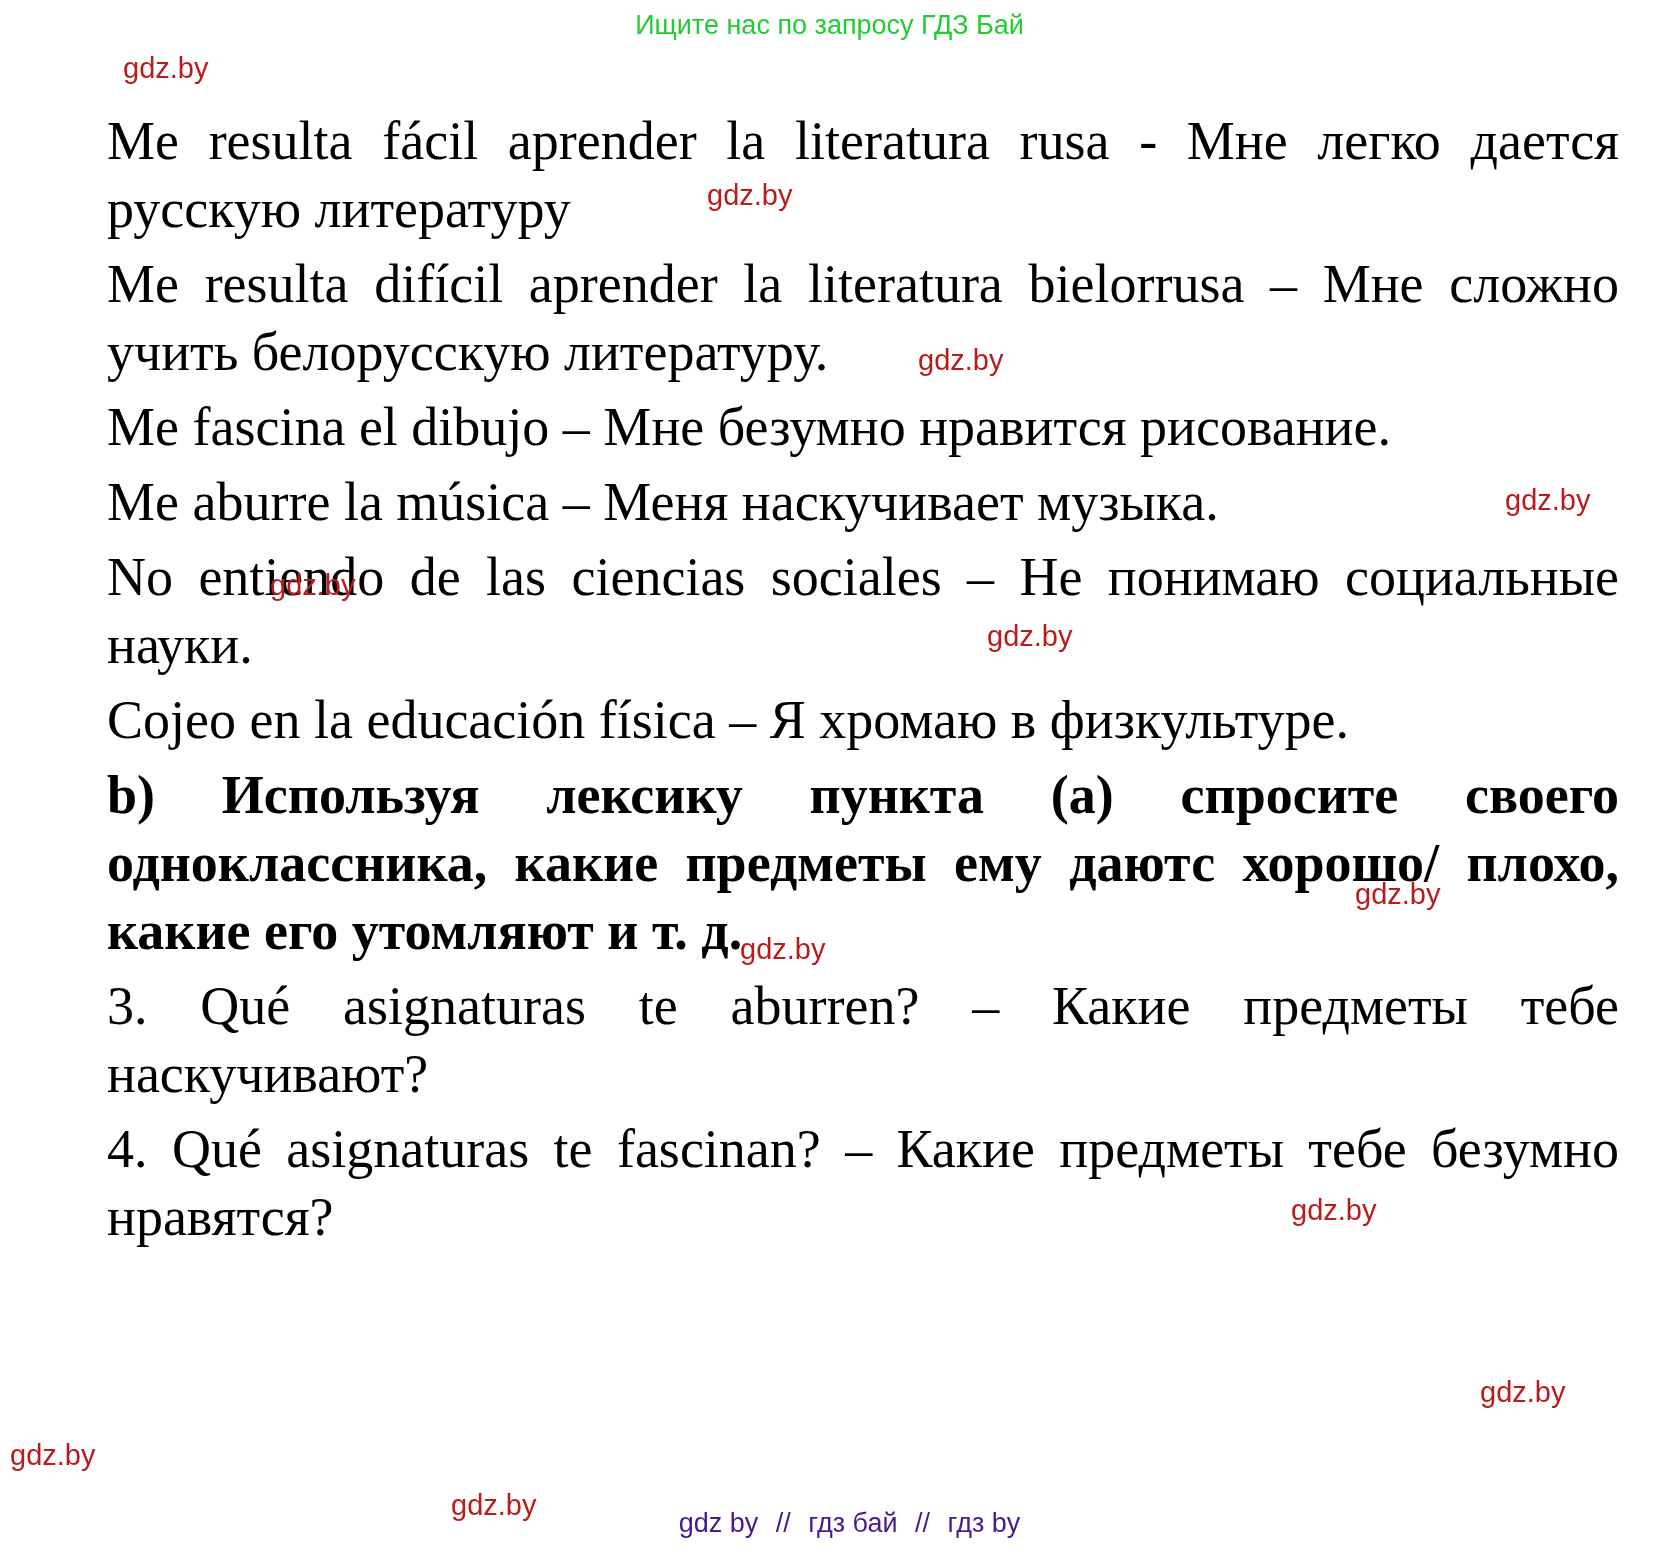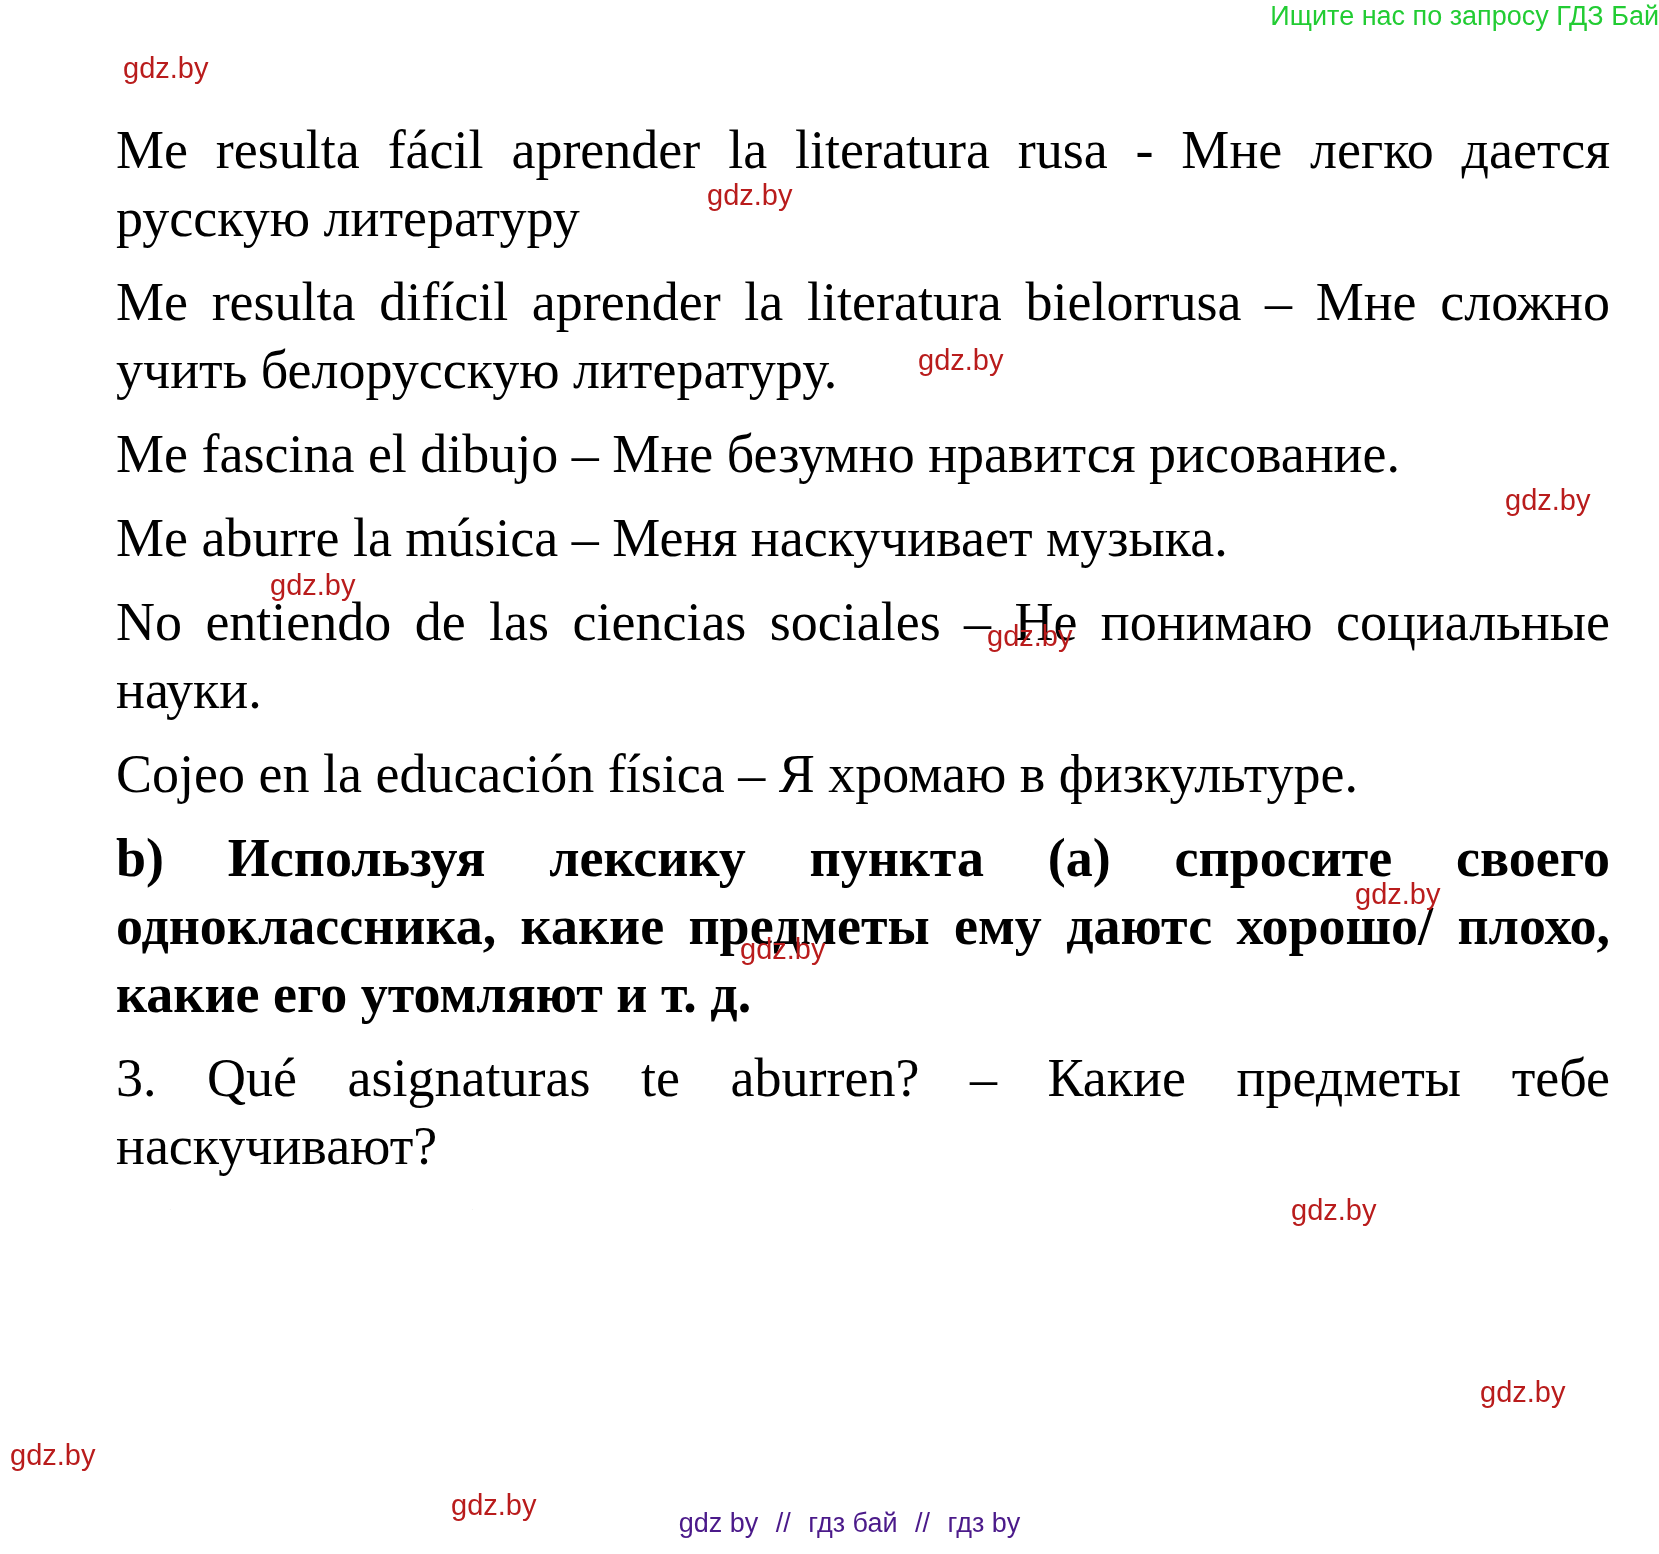--- a/index.html
+++ b/index.html
@@ -11,47 +11,47 @@
     width: 1659px;
     height: 1554px;
     position: relative;
     overflow: hidden;
   }
   .banner {
     position: absolute;
     top: 0;
     left: 0;
     width: 1659px;
-    text-align: right;
+    text-align: center;
     font-family: "Liberation Sans", sans-serif;
     font-size: 27px;
     line-height: 32px;
     color: #22cc33;
-    padding-top: 0px;
+    padding-top: 9px;
   }
   .wm {
     position: absolute;
     font-family: "Liberation Sans", sans-serif;
     font-size: 29px;
     color: #b91c1c;
     line-height: 1;
     white-space: nowrap;
   }
   .content {
     position: absolute;
     left: 100px;
     top: 100px;
     width: 1526px;
     font-family: "Liberation Serif", serif;
     font-size: 54px;
     line-height: 68px;
     color: #000000;
   }
   .content p {
-    margin: 16px;
+    margin: 7px;
     text-align: justify;
     text-align-last: left;
   }
   .content p.bold {
     font-weight: bold;
   }
   .cut-line {
     height: 14px;
     overflow: hidden;
     line-height: 68px;
@@ -80,20 +80,21 @@
 
 <div class="content">
   <p>Me resulta fácil aprender la literatura rusa - Мне легко дается русскую литературу</p>
   <p>Me resulta difícil aprender la literatura bielorrusa – Мне сложно учить белорусскую литературу.</p>
   <p>Me fascina el dibujo – Мне безумно нравится рисование.</p>
   <p>Me aburre la música – Меня наскучивает музыка.</p>
   <p>No entiendo de las ciencias sociales – Не понимаю социальные науки.</p>
   <p>Cojeo en la educación física – Я хромаю в физкультуре.</p>
   <p class="bold">b) Используя лексику пункта (a) спросите своего одноклассника, какие предметы ему даютс хорошо/ плохо, какие его утомляют и т. д.</p>
   <p>3. Qué asignaturas te aburren? – Какие предметы тебе наскучивают?</p>
+  <p>4. Qué asignaturas te fascinan? – Какие предметы тебе безумно нравятся?</p>
   <div class="cut-line">5. (a …  M… …?) ¿…</div>
 </div>
 
 <div id="watermarks">
     <div class="wm" style="left: 123px; top: 54px;">gdz.by</div>
     <div class="wm" style="left: 707px; top: 181px;">gdz.by</div>
     <div class="wm" style="left: 918px; top: 346px;">gdz.by</div>
     <div class="wm" style="left: 1505px; top: 486px;">gdz.by</div>
     <div class="wm" style="left: 270px; top: 571px;">gdz.by</div>
     <div class="wm" style="left: 987px; top: 622px;">gdz.by</div>

